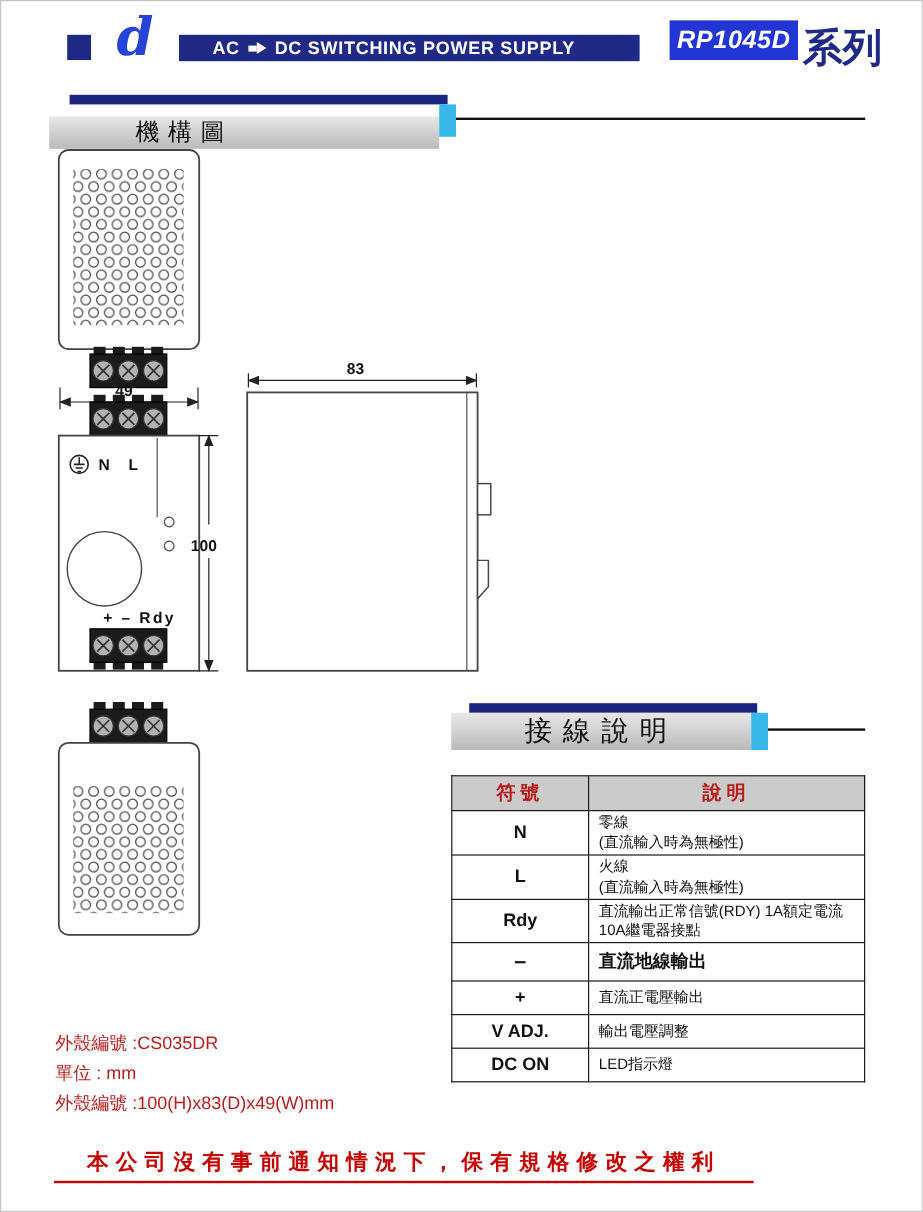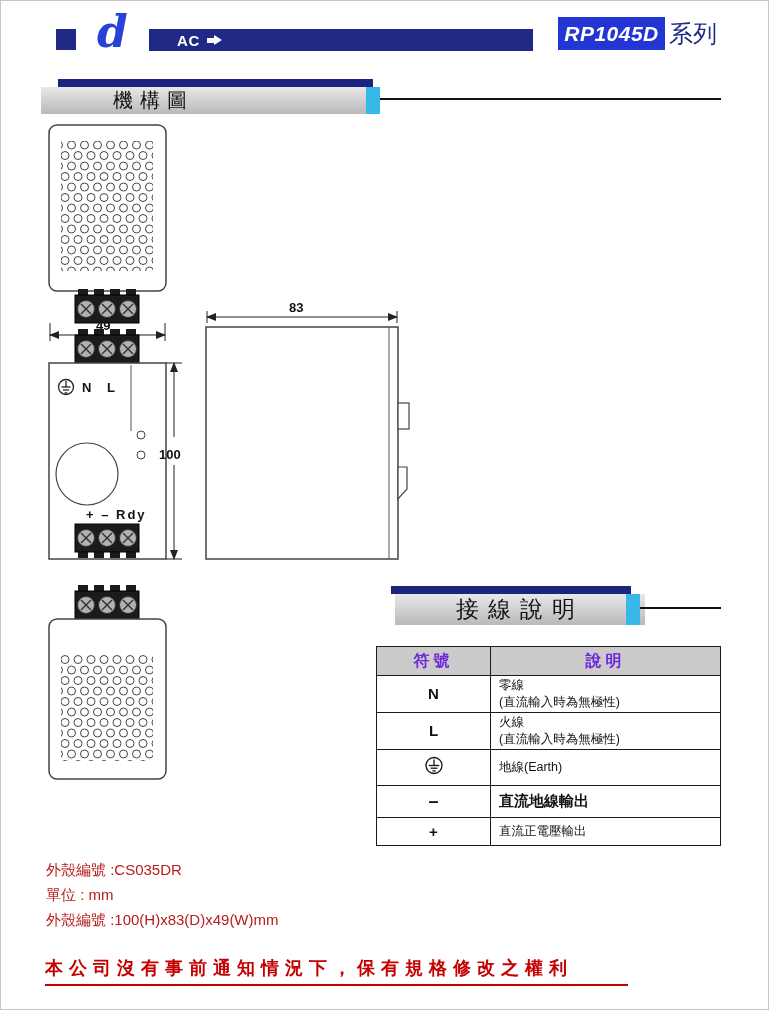--- a/index.html
+++ b/index.html
@@ -17,79 +17,80 @@
             font-size:44px; line-height:1; color:#2742d6; transform:translateY(-3px); }
   .hdr-bar { position:absolute; left:148px; top:28px; width:384px; height:22px; background:#202a86;
              display:flex; align-items:center; padding-left:28px; box-sizing:border-box; gap:7px; }
   .hdr-bar span.t { color:#fff; font-weight:bold; font-size:15px; letter-spacing:0.6px; white-space:nowrap; }
   .arrow { display:inline-flex; align-items:center; }
   .a-tail { width:7px; height:5px; background:#fff; }
   .a-head { width:0; height:0; border-top:5.5px solid transparent; border-bottom:5.5px solid transparent; border-left:8px solid #fff; }
   .model-box { position:absolute; left:557px; top:16px; width:107px; height:33px; background:#2336d4;
                display:flex; align-items:center; justify-content:center; }
   .model-box span { color:#fff; font-weight:bold; font-style:italic; font-size:21px; letter-spacing:0.5px; }
-  .series { position:absolute; left:668px; top:17px; font-size:24px; font-weight:normal; color:#202a86; }
+  .series { position:absolute; left:668px; top:17px; font-size:33px; font-weight:bold; color:#202a86; }
 
   
   .sec { position:absolute; }
   .sec .sec-accent { position:absolute; background:#1b2580; }
   .sec .sec-box { position:absolute; background:linear-gradient(to bottom,#e8e8e8,#b9b9b9);
                   display:flex; align-items:center; }
   .sec .sec-cyan { position:absolute; background:#38b8e8; }
   .sec .sec-line { position:absolute; background:#111; }
 
   .sec-mech { left:40px; top:78px; width:690px; height:42px; }
   .sec-mech .sec-accent { left:17px; top:0; width:315px; height:8px; }
-  .sec-mech .sec-box { left:0; top:8px; width:325px; height:27px; }
+  .sec-mech .sec-box { left:0; top:18px; width:325px; height:27px; }
   .sec-mech .sec-text { padding-left:72px; font-size:20px; letter-spacing:7px; color:#111; }
   .sec-mech .sec-cyan { left:325px; top:8px; width:14px; height:27px; }
   .sec-mech .sec-line { left:339px; top:19px; width:341px; height:2px; }
 
   .sec-wire { left:375px; top:585px; width:345px; height:42px; }
   .sec-wire .sec-accent { left:15px; top:0; width:240px; height:8px; }
-  .sec-wire .sec-box { left:0; top:8px; width:250px; height:31px; justify-content:center;margin-left:19px; }
+  .sec-wire .sec-box { left:0; top:8px; width:250px; height:31px; justify-content:center; }
   .sec-wire .sec-text { font-size:23px; letter-spacing:9px; color:#111; }
   .sec-wire .sec-cyan { left:250px; top:8px; width:14px; height:31px; }
   .sec-wire .sec-line { left:264px; top:21px; width:81px; height:2px; }
 
   
   .drawing { position:absolute; left:40px; top:118px; }
   .dim-text { font-family:"Liberation Sans",sans-serif; font-size:13px; font-weight:bold; fill:#111; }
 
   
   .wiring { position:absolute; left:375px; top:645px; width:344px; border-collapse:collapse; table-layout:fixed; }
   .wiring th, .wiring td { border:1.5px solid #1a1a1a; }
-  .wiring th { background:#cbcbcb; font-size:16px; font-weight:bold; height:26px; letter-spacing:4px; color:#6d28d9; }
+  .wiring th { background:#cbcbcb; font-size:16px; font-weight:bold; height:26px; letter-spacing:4px; color:#b91c1c; }
   .sym { text-align:center; vertical-align:middle; font-size:15px; font-weight:600; padding:5px 2px; }
   .desc { font-size:12.5px; line-height:1.35; padding:1px 8px; vertical-align:middle; }
   .emph .sym { font-size:18px; font-weight:bold; }
   .emph .desc { font-size:15px; font-weight:bold;margin-top:43px; }
 
   
   .notes { position:absolute; left:45px; top:856px; font-size:15px; line-height:25px; color:#b91c1c; }
   .disclaimer { position:absolute; left:44px; top:955px; width:583px;
                 font-family:"DejaVu Serif", serif; font-size:18px; font-weight:bold;
                 color:#c40000; letter-spacing:6px; padding-bottom:4px;
-                border-bottom:2px solid #c40000; white-space:nowrap; }
+                border-bottom:2px solid #c40000; white-space:nowrap;text-align:center; }
 </style>
 </head>
 <body>
 
 <div class="page">
 
   <div class="hdr-sq"></div>
   <div class="logo-box">
     <span class="logo-d">d</span>
   </div>
   <div class="hdr-bar">
     <span class="t">AC</span>
     <span class="arrow">
         <span class="a-tail"></span>
         <span class="a-head"></span>
       </span>
+    <span class="t">DC SWITCHING POWER SUPPLY</span>
   </div>
   <div class="model-box">
     <span>RP1045D</span>
   </div>
   <div class="series">系列</div>
 
   <div class="sec sec-mech">
     <div class="sec-accent"></div>
     <div class="sec-box">
       <span class="sec-text">機構圖</span>
@@ -218,41 +219,48 @@
           </td>
         </tr>
         <tr>
           <td class="sym">L</td>
           <td class="desc">
             <div>火線</div>
             <div>(直流輸入時為無極性)</div>
           </td>
         </tr>
         <tr>
-          <td class="sym"><svg width="22" height="22" viewBox="0 0 22 22">
-              <circle cx="11" cy="10.5" r="8" fill="none" stroke="#111" stroke-width="1.3"></circle>
-              <line x1="11" y1="4.5" x2="11" y2="10.5" stroke="#111" stroke-width="1.3"></line>
-              <line x1="5.8" y1="10.5" x2="16.2" y2="10.5" stroke="#111" stroke-width="1.3"></line>
-              <line x1="7.6" y1="13.2" x2="14.4" y2="13.2" stroke="#111" stroke-width="1.3"></line>
-              <line x1="9.4" y1="15.9" x2="12.6" y2="15.9" stroke="#111" stroke-width="1.3"></line>
-            </svg></td>
-          <td class="desc">
-            <div>地線(Earth)</div>
+          <td class="sym">Rdy</td>
+          <td class="desc">
+            <div>直流輸出正常信號(RDY)  1A額定電流</div>
+            <div>10A繼電器接點</div>
           </td>
         </tr>
         <tr class="emph">
           <td class="sym">–</td>
           <td class="desc">
             <div>直流地線輸出</div>
           </td>
         </tr>
         <tr>
           <td class="sym">+</td>
           <td class="desc">
             <div>直流正電壓輸出</div>
+          </td>
+        </tr>
+        <tr>
+          <td class="sym">V ADJ.</td>
+          <td class="desc">
+            <div>輸出電壓調整</div>
+          </td>
+        </tr>
+        <tr>
+          <td class="sym">DC ON</td>
+          <td class="desc">
+            <div>LED指示燈</div>
           </td>
         </tr>
       </tbody>
   </table>
 
   <div class="notes">
     <div>外殼編號 :CS035DR</div>
     <div>單位 : mm</div>
     <div>外殼編號 :100(H)x83(D)x49(W)mm</div>
   </div>

